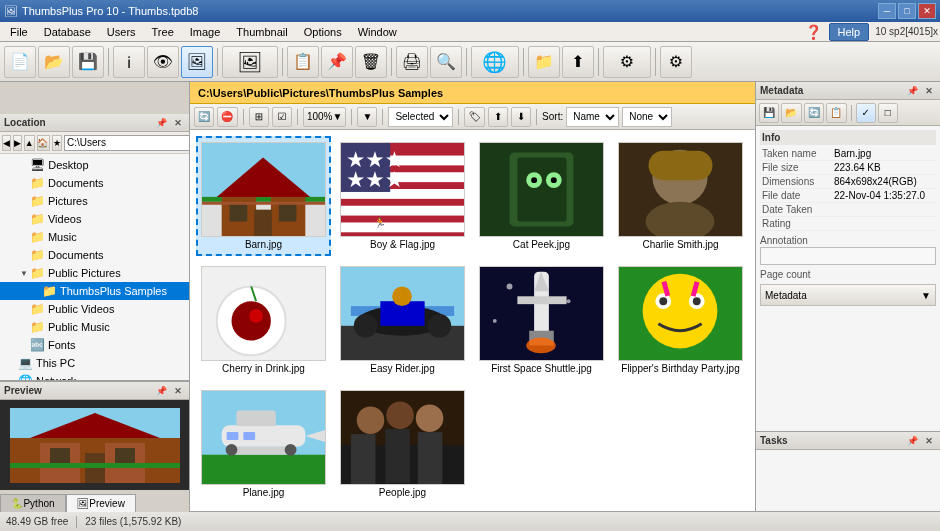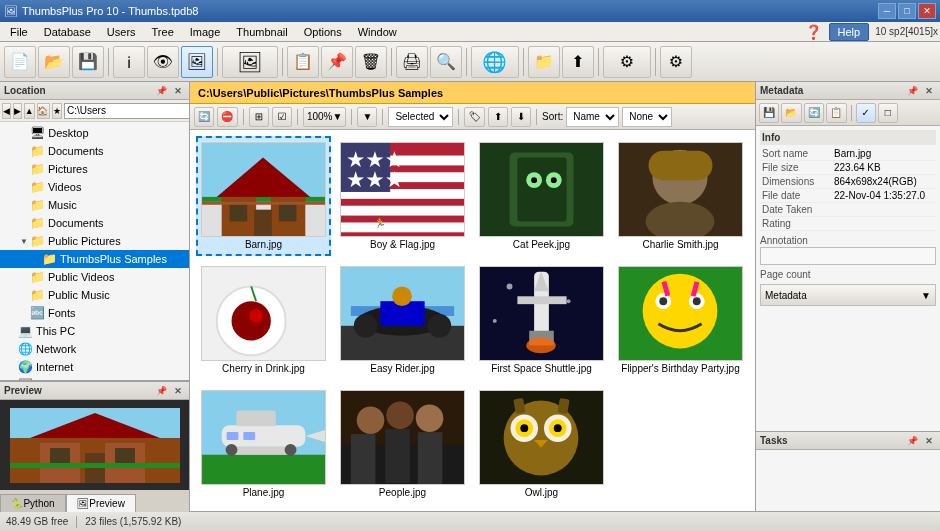--- a/index.html
+++ b/index.html
@@ -23,21 +23,21 @@
     .tb-help { margin-left: auto; display: flex; align-items: center; gap: 8px; font-size: 11px; }
     .tb-help-btn { background: #4a7bb7; color: white; border: 1px solid #2a5a9f; padding: 2px 8px; cursor: pointer; border-radius: 2px; }
 
     
     #main { display: flex; height: calc(531px - 22px - 20px - 40px - 20px); }
 
     
     #left-panel { width: 190px; display: flex; flex-direction: column; border-right: 1px solid #a0a0a0; }
 
     
-    #location-panel { flex: 1; background: #f5f5f5; border-bottom: 1px solid #a0a0a0; overflow: hidden; }
+    #location-panel { flex: 1; background: #f5f5f5; border-bottom: 1px solid #a0a0a0; overflow: hidden; margin-top: 32px; }
     .panel-header { background: linear-gradient(to bottom, #e8e6e2, #d8d5d0); height: 18px; display: flex; align-items: center; justify-content: space-between; padding: 0 4px; border-bottom: 1px solid #b0ada8; font-size: 10px; font-weight: bold; color: #333; }
     .panel-header-right { display: flex; gap: 2px; }
     .panel-icon-btn { width: 14px; height: 14px; display: flex; align-items: center; justify-content: center; cursor: pointer; font-size: 9px; color: #555; }
 
     
     #loc-nav { display: flex; align-items: center; gap: 2px; padding: 2px; background: #f0ede8; border-bottom: 1px solid #d0cdc8; height: 22px; }
     .nav-btn { width: 18px; height: 16px; background: linear-gradient(to bottom, #f8f6f2, #dedad4); border: 1px solid #c0bdb8; display: flex; align-items: center; justify-content: center; cursor: pointer; font-size: 9px; }
     #loc-input { flex: 1; height: 16px; border: 1px solid #a0a0a0; padding: 0 2px; font-size: 10px; background: white; }
 
     
@@ -486,38 +486,20 @@
               <circle cx="60" cy="25" r="14" fill="#6B4226"></circle>
               <circle cx="90" cy="28" r="14" fill="#9B6E4C"></circle>
               <rect x="0" y="55" width="125" height="40" fill="#1a1a1a"></rect>
               <rect x="10" y="44" width="25" height="55" fill="#333"></rect>
               <rect x="45" y="39" width="25" height="55" fill="#2a2a2a"></rect>
               <rect x="78" y="42" width="25" height="55" fill="#333"></rect>
             </svg>
           </div>
       <span class="thumb-label">People.jpg</span>
     </div>
-        <div class="thumb-item">
-      <div class="thumb-img">
-            <svg width="125" height="95" viewBox="0 0 125 95">
-              <rect width="125" height="95" fill="#1a1a0a"></rect>
-              <circle cx="62" cy="48" r="38" fill="#8B6914"></circle>
-              <circle cx="45" cy="38" r="14" fill="#f5f0e0"></circle>
-              <circle cx="79" cy="38" r="14" fill="#f5f0e0"></circle>
-              <circle cx="45" cy="38" r="9" fill="#FFD700"></circle>
-              <circle cx="79" cy="38" r="9" fill="#FFD700"></circle>
-              <circle cx="45" cy="38" r="4" fill="#000"></circle>
-              <circle cx="79" cy="38" r="4" fill="#000"></circle>
-              <polygon points="55,50 69,50 62,58" fill="#cc8800"></polygon>
-              <rect x="35" y="8" width="10" height="15" fill="#6B5010" rx="2" transform="rotate(-10 40 15)"></rect>
-              <rect x="80" y="8" width="10" height="15" fill="#6B5010" rx="2" transform="rotate(10 85 15)"></rect>
-            </svg>
-          </div>
-      <span class="thumb-label">Owl.jpg</span>
-    </div>
       </div>
   </div>
 
   <div id="right-panel">
     <div id="metadata-panel" style="flex:1; display:flex; flex-direction:column; overflow:hidden;">
       <div class="panel-header">
         <span>Metadata</span>
         <div class="panel-header-right">
           <span class="panel-icon-btn">📌</span>
           <span class="panel-icon-btn">✕</span>
@@ -529,21 +511,21 @@
         <div class="th-btn">🔄</div>
         <div class="th-btn">📋</div>
         <div class="th-sep"></div>
         <div class="th-btn" style="background: linear-gradient(to bottom, #e8f4ff, #c8e0f8);">✓</div>
         <div class="th-btn">□</div>
       </div>
       <div id="meta-content" style="overflow-y:auto; flex:1; padding:4px;">
         <div class="meta-section">
           <div class="meta-section-title">Info</div>
           <div class="meta-row">
-            <span class="meta-key">Sort name</span>
+            <span class="meta-key">Taken name</span>
             <span class="meta-val">Barn.jpg</span>
           </div>
           <div class="meta-row">
             <span class="meta-key">File size</span>
             <span class="meta-val">223.64 KB</span>
           </div>
           <div class="meta-row">
             <span class="meta-key">Dimensions</span>
             <span class="meta-val">864x698x24(RGB)</span>
           </div>

